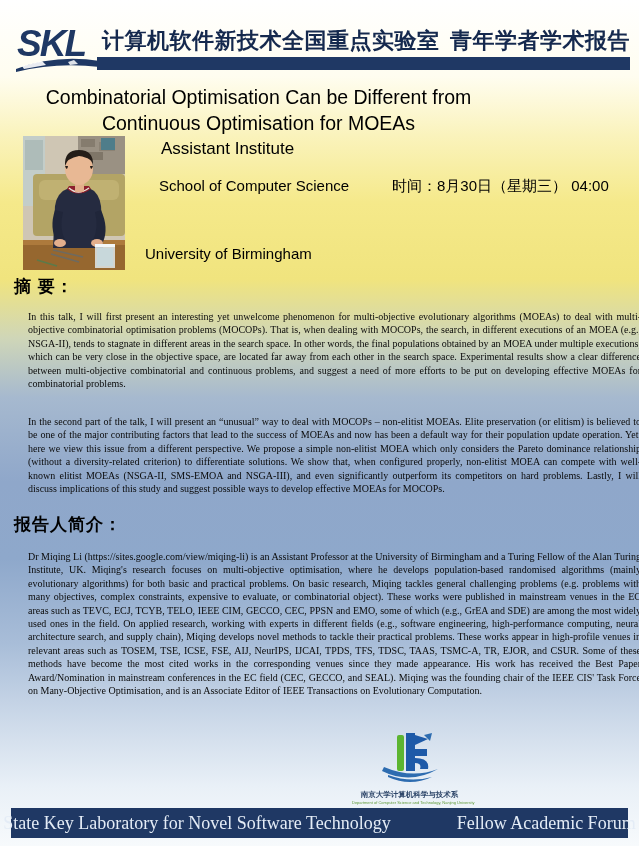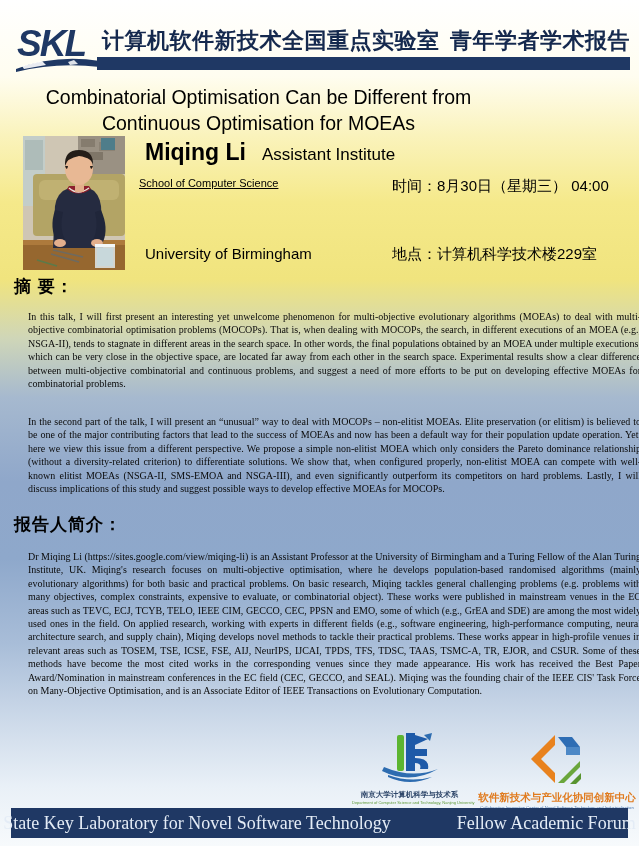--- a/index.html
+++ b/index.html
@@ -27,21 +27,21 @@
     left:0; top:84px; width:517px; text-align:center;
     font-size:19.5px; line-height:26px; color:#000; font-weight:400;
     margin:0;
   }
 
   
   .speaker-photo { left:23px; top:136px; width:102px; height:134px; }
   .speaker-name-row { left:145px; top:139px; display:flex; align-items:baseline; }
   .speaker-name { font-size:23px; font-weight:bold; color:#000; }
   .speaker-position { font-size:17px; color:#000; margin-left:16px; }
-  .speaker-school { left:139px; top:177px; font-size:11px; color:#000;text-decoration:underline; }
+  .speaker-school { left:159px; top:177px; font-size:15px; color:#000; }
   .talk-time { left:392px; top:177px; font-size:15px; color:#000; white-space:nowrap; }
   .speaker-university { left:145px; top:245px; font-size:15px; color:#000; }
   .talk-location { left:392px; top:245px; font-size:15px; color:#000; white-space:nowrap; }
 
   
   .section-heading { font-size:17px; font-weight:bold; color:#000; letter-spacing:1px; }
   .abstract-heading { left:14px; top:275px; }
   .body-text {
     left:14px; width:613px;
     font-family:"Liberation Serif", serif;
@@ -122,27 +122,25 @@
       <rect x="72" y="108" width="20" height="3" fill="#f2f7f8"></rect>
     </g>
     <g stroke="#6e6a60" stroke-width="1.6">
       <line x1="28" y1="118" x2="56" y2="126"></line>
       <line x1="30" y1="114" x2="60" y2="121"></line>
       <line x1="14" y1="124" x2="34" y2="130" stroke="#5c7a4a"></line>
     </g>
   </svg>
 
   <div class="abs speaker-name-row">
-    <span class="speaker-name">Miqing Li</span>
     <span class="speaker-position">Assistant Institute</span>
   </div>
   <div class="abs speaker-school">School of Computer Science</div>
   <div class="abs talk-time">时间：8月30日（星期三） 04:00</div>
   <div class="abs speaker-university">University of Birmingham</div>
-  <div class="abs talk-location">地点：计算机科学技术楼229室</div>
 
   <div class="abs section-heading abstract-heading">摘 要：</div>
   <p class="abs body-text abstract-p1">In this talk, I will first present an interesting yet unwelcome phenomenon for multi-objective evolutionary algorithms (MOEAs) to deal with multi-objective combinatorial optimisation problems (MOCOPs). That is, when dealing with MOCOPs, the search, in different executions of an MOEA (e.g., NSGA-II), tends to stagnate in different areas in the search space. In other words, the final populations obtained by an MOEA under multiple executions, which can be very close in the objective space, are located far away from each other in the search space. Experimental results show a clear difference between multi-objective combinatorial and continuous problems, and suggest a need of more efforts to be put on developing effective MOEAs for combinatorial problems.</p>
   <p class="abs body-text abstract-p2">In the second part of the talk, I will present an “unusual” way to deal with MOCOPs – non-elitist MOEAs. Elite preservation (or elitism) is believed to be one of the major contributing factors that lead to the success of MOEAs and now has been a default way for their population update operation. Yet, here we view this issue from a different perspective. We propose a simple non-elitist MOEA which only considers the Pareto dominance relationship (without a diversity-related criterion) to differentiate solutions. We show that, when configured properly, non-elitist MOEA can compete with well-known elitist MOEAs (NSGA-II, SMS-EMOA and NSGA-III), and even significantly outperform its competitors on hard problems. Lastly, I will discuss implications of this study and suggest possible ways to develop effective MOEAs for MOCOPs.</p>
 
   <div class="abs section-heading bio-heading">报告人简介：</div>
   <p class="abs body-text bio-text">Dr Miqing Li (https://sites.google.com/view/miqing-li) is an Assistant Professor at the University of Birmingham and a Turing Fellow of the Alan Turing Institute, UK. Miqing's research focuses on multi-objective optimisation, where he develops population-based randomised algorithms (mainly evolutionary algorithms) for both basic and practical problems. On basic research, Miqing tackles general challenging problems (e.g. problems with many objectives, complex constraints, expensive to evaluate, or combinatorial object). These works were published in mainstream venues in the EC areas such as TEVC, ECJ, TCYB, TELO, IEEE CIM, GECCO, CEC, PPSN and EMO, some of which (e.g., GrEA and SDE) are among the most widely used ones in the field. On applied research, working with experts in different fields (e.g., software engineering, high-performance computing, neural architecture search, and supply chain), Miqing develops novel methods to tackle their practical problems. These works appear in high-profile venues in relevant areas such as TOSEM, TSE, ICSE, FSE, AIJ, NeurIPS, IJCAI, TPDS, TFS, TDSC, TAAS, TSMC-A, TR, EJOR, and CSUR. Some of these methods have become the most cited works in the corresponding venues since they made appearance. His work has received the Best Paper Award/Nomination in mainstream conferences in the EC field (CEC, GECCO, and SEAL). Miqing was the founding chair of the IEEE CIS' Task Force on Many-Objective Optimisation, and is an Associate Editor of IEEE Transactions on Evolutionary Computation.</p>
 
   <div class="abs nju-logo-block">
     <svg width="60" height="52" viewBox="0 0 60 52">
@@ -152,30 +150,19 @@
       <rect x="35" y="16" width="12" height="7" fill="#1e5aa8"></rect>
       <path d="M35,25 Q50,25 48,36 L40,36 Q42,30 35,30 Z" fill="#1e5aa8"></path>
       <path d="M2,38 Q30,52 58,36 Q32,46 4,34 Z" fill="#2d6cb0"></path>
       <path d="M8,44 Q30,54 52,44 Q30,50 8,42 Z" fill="#2d6cb0"></path>
       <polygon points="44,2 52,0 50,8" fill="#2d6cb0"></polygon>
     </svg>
     <div class="nju-logo-cn">南京大学计算机科学与技术系</div>
     <div class="nju-logo-en">Department of Computer Science and Technology, Nanjing University</div>
   </div>
 
-  <div class="abs cic-logo-block">
-    <svg width="54" height="50" viewBox="0 0 54 50">
-      <polygon points="25,0 1,24 25,48 25,38 11,24 25,10" fill="#e8821e"></polygon>
-      <polygon points="28,2 42,2 50,12 36,12" fill="#2e6db4"></polygon>
-      <polygon points="36,12 50,12 50,20 36,20" fill="#4d88c6"></polygon>
-      <polygon points="28,48 50,26 50,32 34,48" fill="#6aa63c"></polygon>
-      <polygon points="40,49 51,38 51,44 46,49" fill="#58942f"></polygon>
-    </svg>
-    <div class="cic-logo-cn">软件新技术与产业化协同创新中心</div>
-    <div class="cic-logo-en">Collaborative Innovation Center of Novel Software Technology and Industrialization</div>
-  </div>
 
   <div class="abs footer-bar">
     <span>State Key Laboratory for Novel Software Technology</span>
     <span>Fellow  Academic Forum</span>
   </div>
 
 </div>
 
 </body></html>

